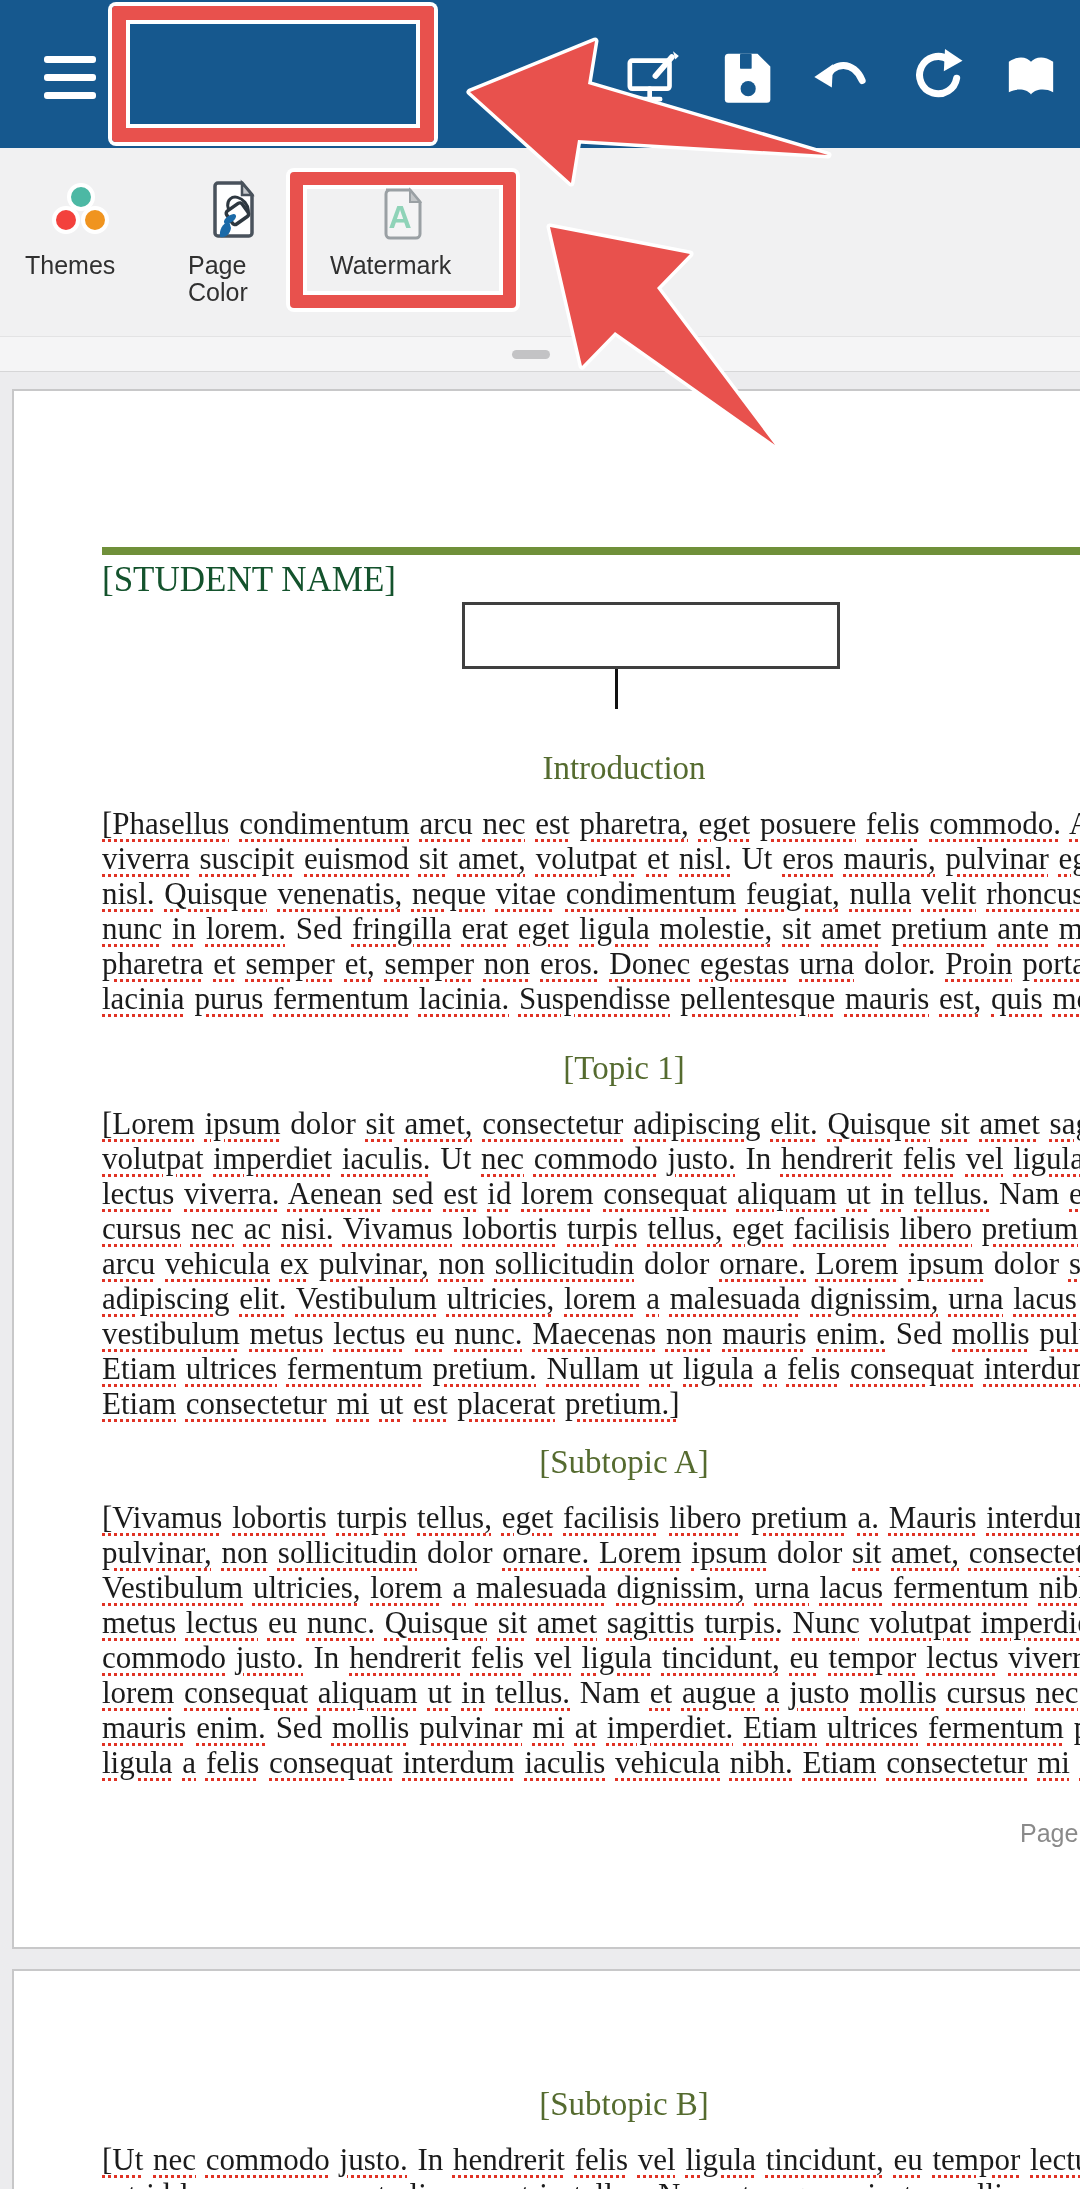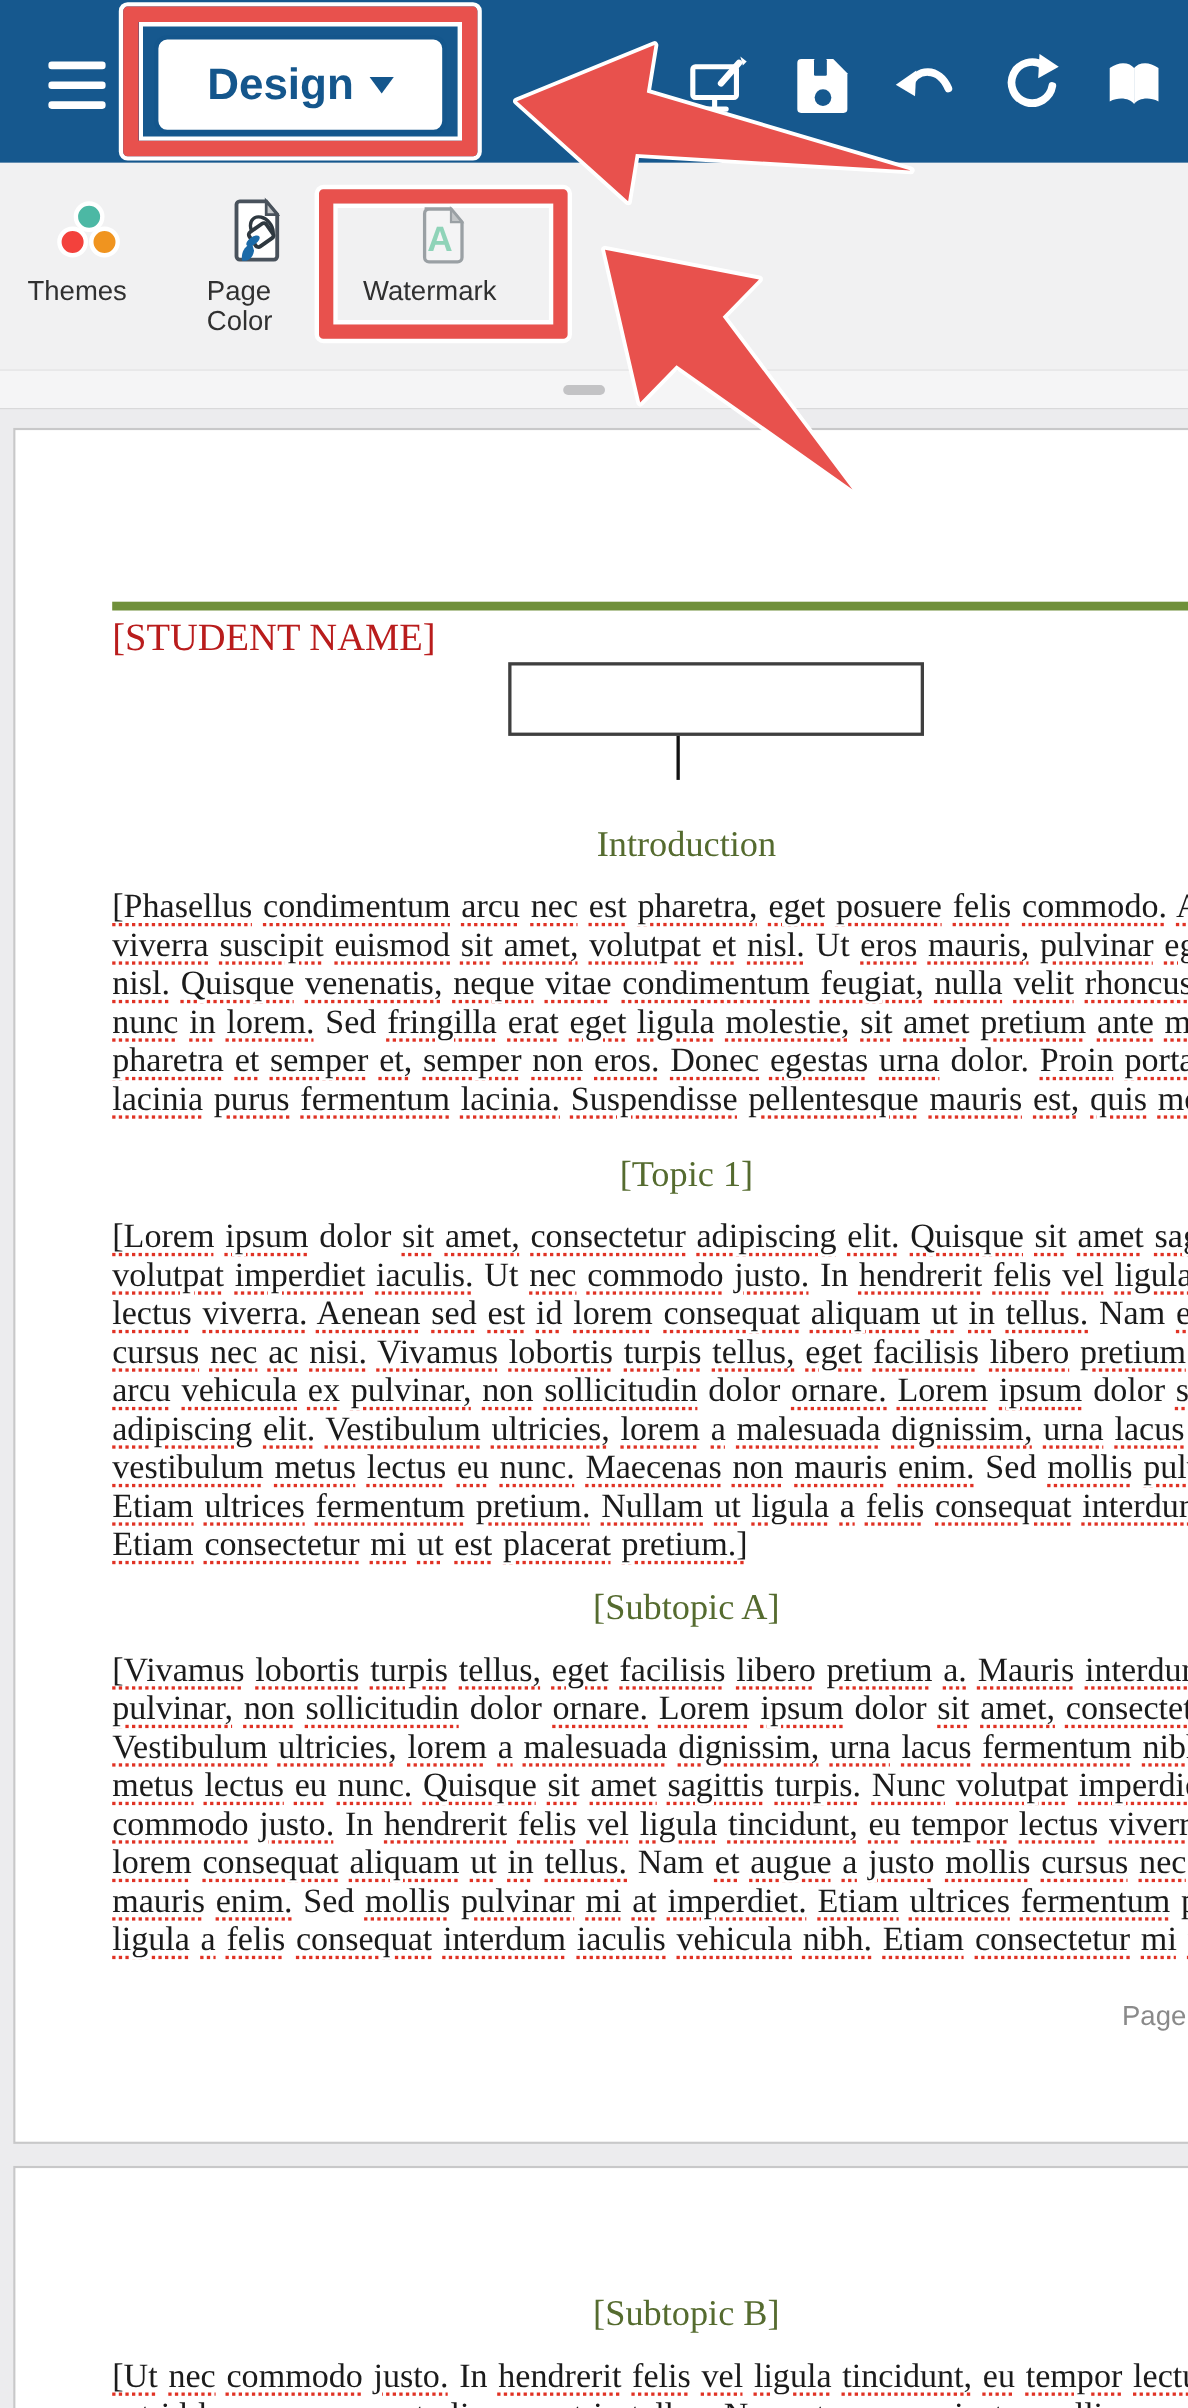--- a/index.html
+++ b/index.html
@@ -32,21 +32,21 @@
   .lbl-pagecolor{left:188px;width:90px;}
   .lbl-watermark{left:330px;width:160px;}
   .rb-icon{position:absolute;z-index:45;}
   .strip{position:absolute;left:0;top:336px;width:1080px;height:36px;background:#f5f5f6;
     border-top:1px solid #e3e3e4;border-bottom:1px solid #d6d6d7;box-sizing:border-box;}
   .drag-handle{position:absolute;left:512px;top:350px;width:38px;height:9px;border-radius:5px;background:#c3c3c5;}
   
   .page{position:absolute;left:12px;width:1400px;background:#fff;border:2px solid #c8c8c9;box-sizing:border-box;}
   .page1{top:389px;height:1560px;}
   .page2{top:1969px;height:240px;}
-  .doc-serif{font-family:"Liberation Serif",serif;color:#b91c1c;}
+  .doc-serif{font-family:"Liberation Serif",serif;color:#14532d;}
   .essay-title{position:absolute;left:88px;top:100px;font-size:44px;font-weight:bold;color:#556b2f;white-space:nowrap;}
   .title-rule{position:absolute;left:88px;top:156px;width:1250px;height:8px;background:#70903a;}
   .student{position:absolute;left:88px;top:169px;font-size:35px;white-space:nowrap;}
   .course{position:absolute;left:88px;top:213px;font-size:35px;white-space:nowrap;}
   .callout-box{position:absolute;left:448px;top:211px;width:378px;height:67px;border:3px solid #3f3f3f;box-sizing:border-box;background:#fff;}
   .callout-line{position:absolute;left:601px;top:278px;width:3px;height:40px;background:#111;}
   .section{position:absolute;left:88px;width:1044px;}
   .sec-intro{top:355px;}
   .sec-topic1{top:655px;}
   .sec-subtopicA{top:1049px;}
@@ -61,24 +61,20 @@
 </head>
 <body>
 
 <div class="topbar">
   <div class="hamburger">
       <i></i>
       <i></i>
       <i></i>
     </div>
 
-  <div class="design-btn">
-    <span>Design</span>
-    <span class="caret"></span>
-  </div>
 
   <svg class="tb-icon" style="left:624px" viewBox="0 0 48 48">
     <rect x="5" y="10" width="34" height="24" rx="2" fill="none" stroke="#fff" stroke-width="4"></rect>
     <path d="M22,34 L22,41 M13,43 L31,43" stroke="#fff" stroke-width="4" stroke-linecap="round" fill="none"></path>
     <path d="M27,23 L41,7" stroke="#fff" stroke-width="5" stroke-linecap="round"></path>
     <polygon points="42,2 47,6 44,9" fill="#fff"></polygon>
   </svg>
   <svg class="tb-icon" style="left:719px" viewBox="0 0 48 48">
     <path d="M8,4 h25 l11,11 v28 a3,3 0 0 1 -3,3 h-33 a3,3 0 0 1 -3,-3 v-36 a3,3 0 0 1 3,-3 z" fill="#fff"></path>
     <rect x="18" y="4" width="10" height="13" rx="1" fill="#16588e"></rect>

